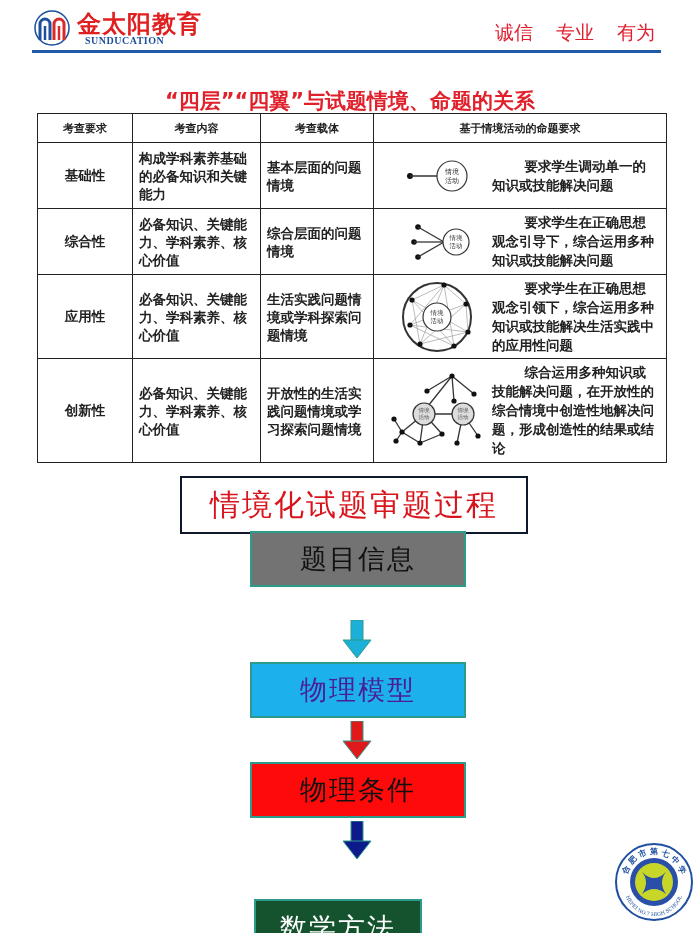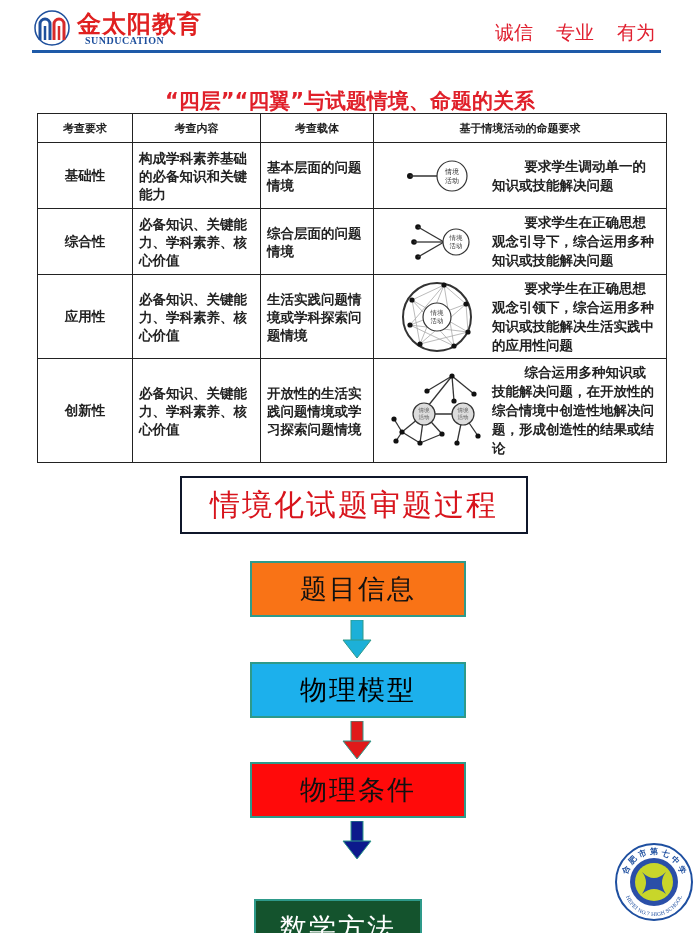--- a/index.html
+++ b/index.html
@@ -195,27 +195,27 @@
         <div class="req">综合运用多种知识或技能解决问题，在开放性的综合情境中创造性地解决问题，形成创造性的结果或结论</div>
       </td>
     </tr>
   </tbody>
 </table>
 
 <div class="process-title-box">
   <div class="process-title">情境化试题审题过程</div>
 </div>
 
-<div class="step" style="top:561px; background:#f97316; color:#111;">题目信息</div>
+<div class="step" style="top:531px; background:#737373; color:#111;">题目信息</div>
 <svg class="arrow" style="top:620px;" viewBox="0 0 30 40">
   <rect x="9" y="0" width="12" height="22" fill="#1cb0d8" stroke="#2e9a8a" stroke-width="1"></rect>
   <polygon points="1,20 29,20 15,38" fill="#1cb0d8" stroke="#2e9a8a" stroke-width="1"></polygon>
 </svg>
 
-<div class="step" style="top:662px; background:#1cb0ec; color:#000000;">物理模型</div>
+<div class="step" style="top:662px; background:#1cb0ec; color:#4c1d95;">物理模型</div>
 <svg class="arrow" style="top:721px;" viewBox="0 0 30 40">
   <rect x="9" y="0" width="12" height="22" fill="#e01a1a" stroke="#2e9a8a" stroke-width="1"></rect>
   <polygon points="1,20 29,20 15,38" fill="#e01a1a" stroke="#2e9a8a" stroke-width="1"></polygon>
 </svg>
 
 <div class="step" style="top:762px; background:#ff0a0a; color:#111;">物理条件</div>
 <svg class="arrow" style="top:821px;" viewBox="0 0 30 40">
   <rect x="9" y="0" width="12" height="22" fill="#0c1a8c" stroke="#2e9a8a" stroke-width="1"></rect>
   <polygon points="1,20 29,20 15,38" fill="#0c1a8c" stroke="#2e9a8a" stroke-width="1"></polygon>
 </svg>

